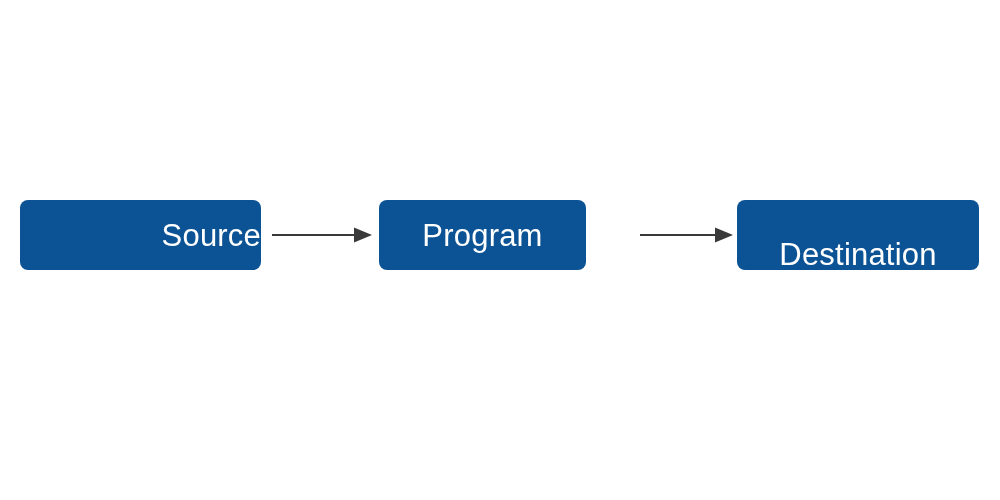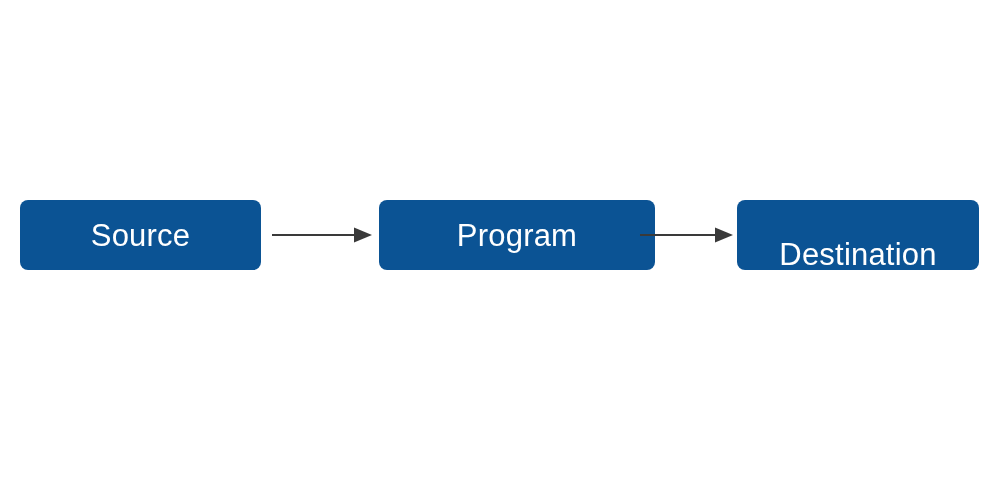--- a/index.html
+++ b/index.html
@@ -33,22 +33,22 @@
   .node-label {
     color: #ffffff;
     font-family: "Liberation Sans", sans-serif;
     font-size: 31px;
     font-weight: 400;
     line-height: 1;
     letter-spacing: 0.2px;
     white-space: nowrap;
     user-select: none;
   }
-  #node-source   { left: 20px;  width: 241px; }
-  #node-program  { left: 379px; width: 276px; }
+  #node-source   { left: 20px;  width: 241px; justify-content: flex-end; }
+  #node-program  { left: 379px; width: 207px; }
   #node-destination { left: 737px; width: 242px; align-items: flex-end; }
 
   .connector {
     position: absolute;
     top: 222px;
     height: 26px;
     overflow: visible;
   }
   #connector-1 { left: 268px; width: 110px; }
   #connector-2 { left: 636px; width: 102px; }

